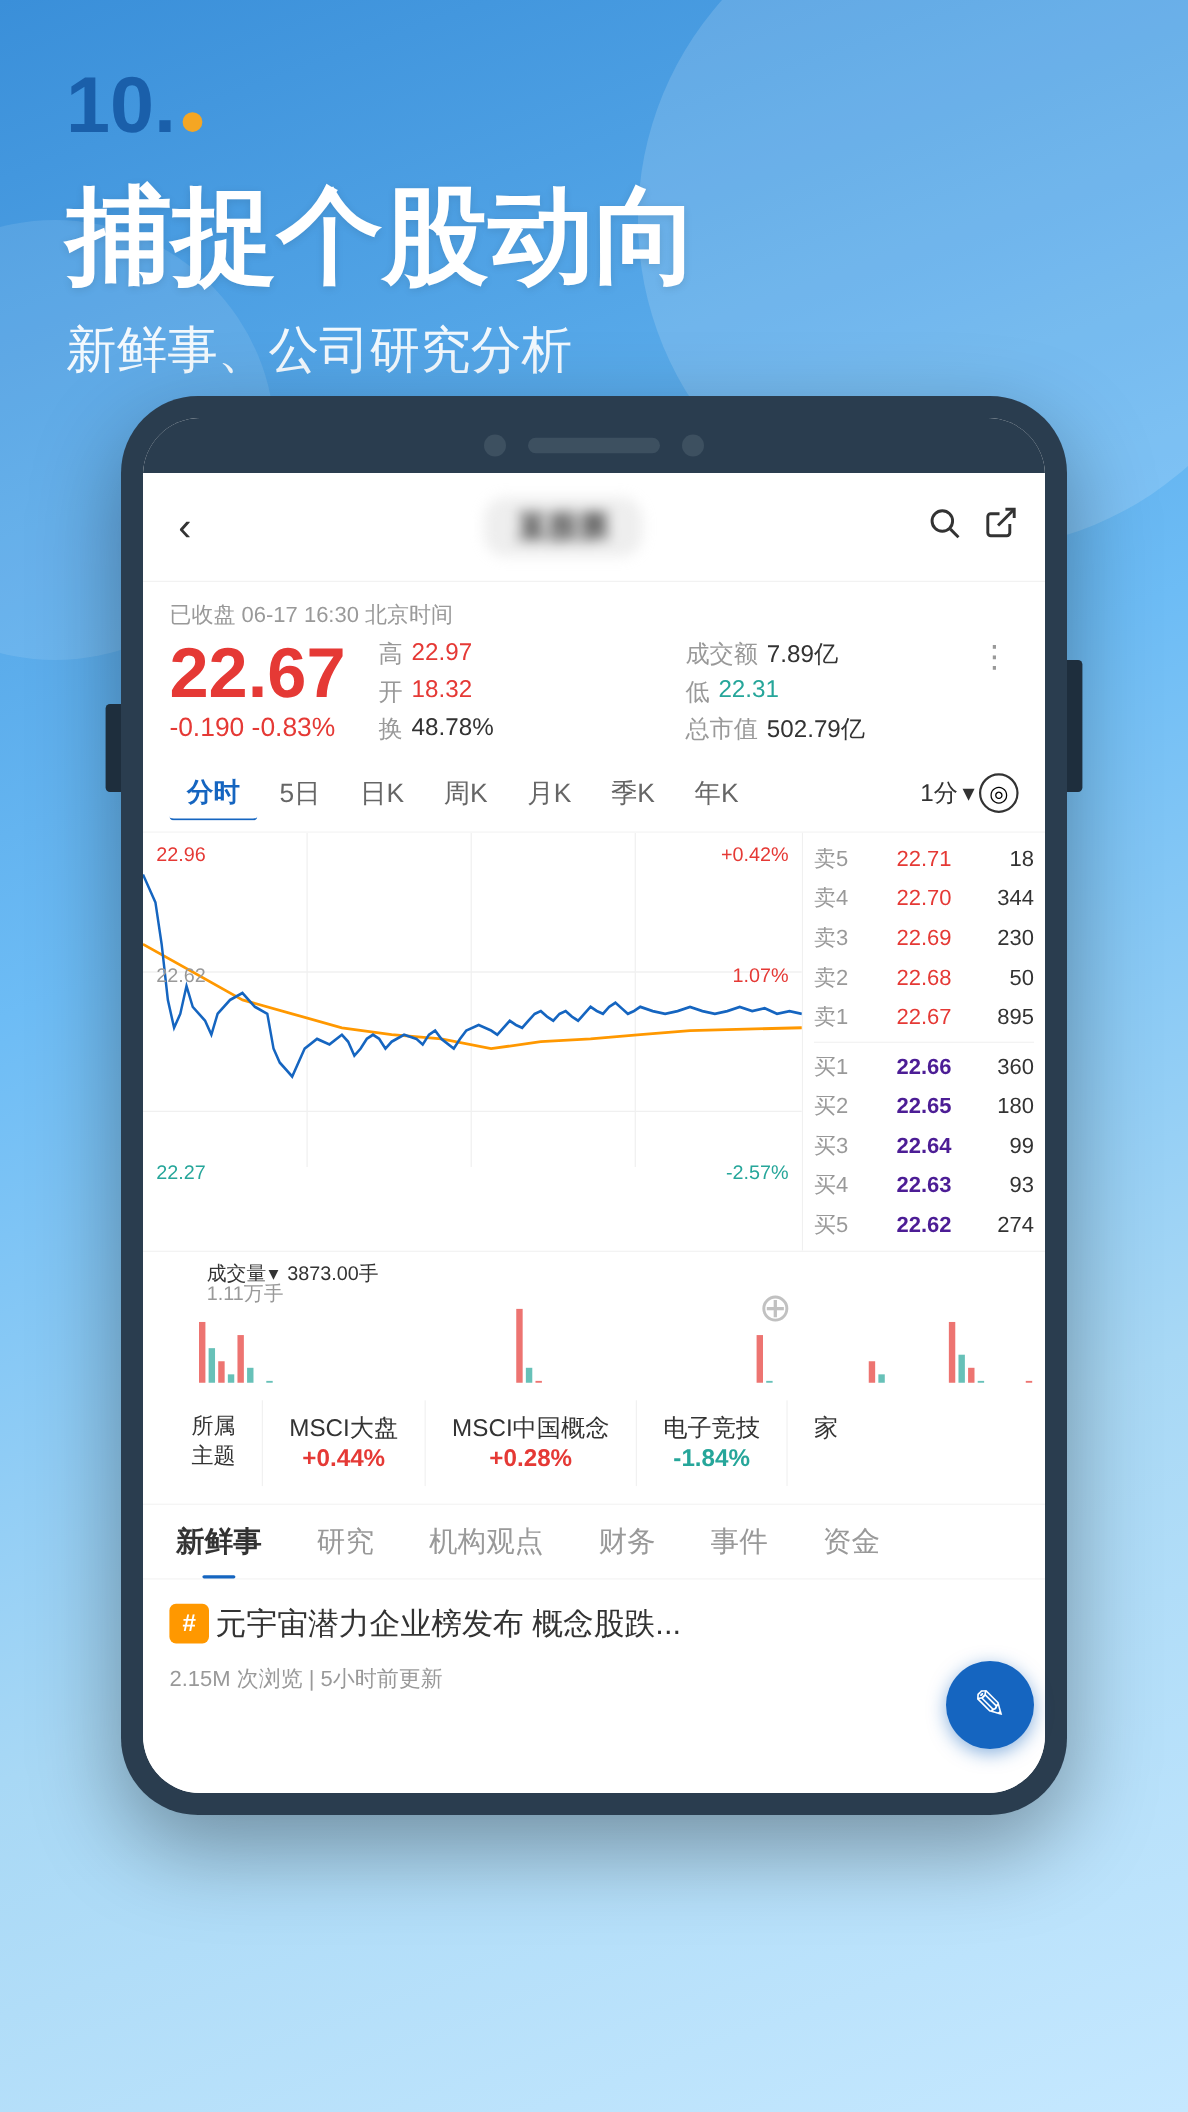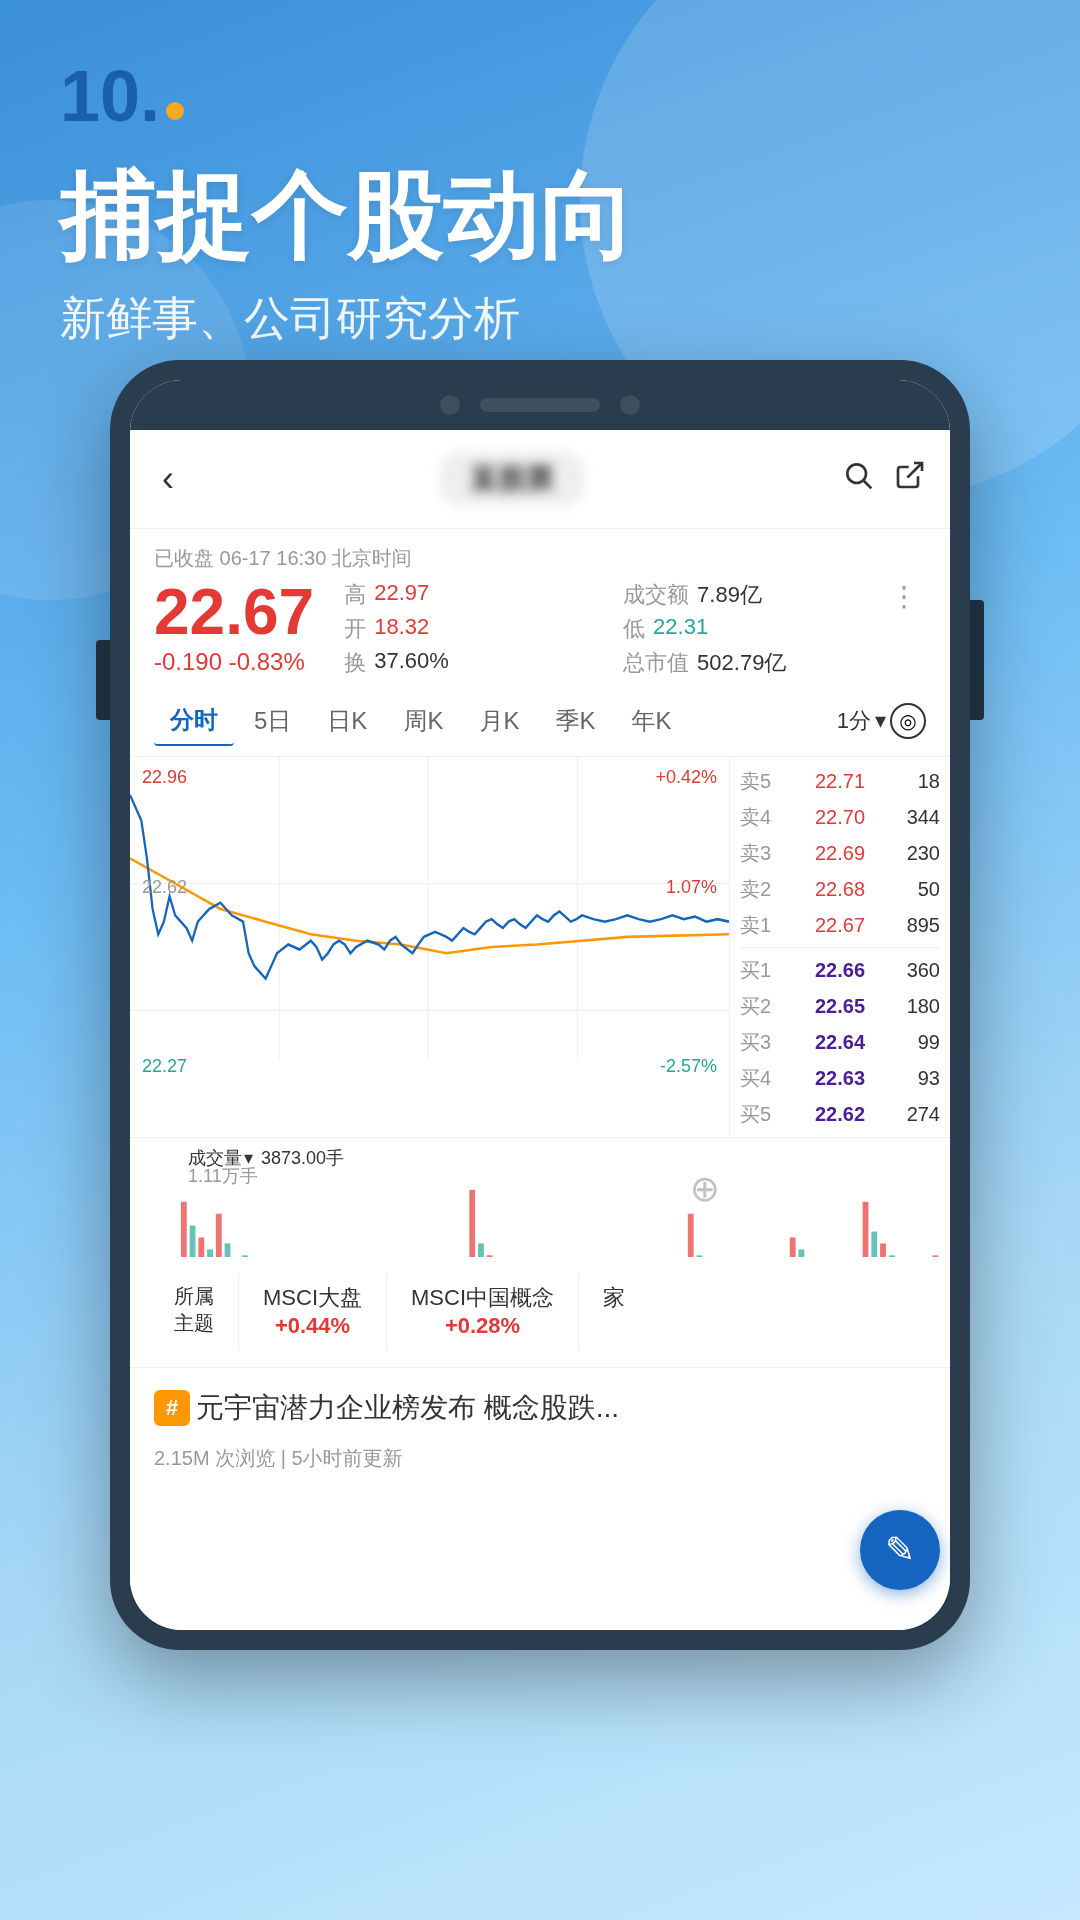--- a/index.html
+++ b/index.html
@@ -646,21 +646,21 @@
               <div class="detail-item">
                 <span class="detail-label">开</span>
                 <span class="detail-value-red">18.32</span>
               </div>
               <div class="detail-item">
                 <span class="detail-label">低</span>
                 <span class="detail-value-green">22.31</span>
               </div>
               <div class="detail-item">
                 <span class="detail-label">换</span>
-                <span class="detail-value">37.60%</span>
+                <span class="detail-value">48.78%</span>
               </div>
               <div class="detail-item">
                 <span class="detail-label">总市值</span>
                 <span class="detail-value">502.79亿</span>
               </div>
             </div>
             <span class="stock-more">⋮</span>
           </div>
         </div>
 
@@ -819,24 +819,36 @@
           </div>
           <div class="sector-tag">
             <div class="sector-tag-name">MSCI大盘</div>
             <div class="sector-tag-pct-red">+0.44%</div>
           </div>
           <div class="sector-tag">
             <div class="sector-tag-name">MSCI中国概念</div>
             <div class="sector-tag-pct-red">+0.28%</div>
           </div>
           <div class="sector-tag">
+            <div class="sector-tag-name">电子竞技</div>
+            <div class="sector-tag-pct-green">-1.84%</div>
+          </div>
+          <div class="sector-tag">
             <div class="sector-tag-name">家</div>
           </div>
         </div>
 
+        <div class="content-tabs">
+          <span class="content-tab active">新鲜事</span>
+          <span class="content-tab">研究</span>
+          <span class="content-tab">机构观点</span>
+          <span class="content-tab">财务</span>
+          <span class="content-tab">事件</span>
+          <span class="content-tab">资金</span>
+        </div>
 
         <div class="news-item" style="position:relative;">
           <div class="news-tag">
             <div class="news-tag-hash">#</div>
             <span class="news-title">元宇宙潜力企业榜发布 概念股跌...</span>
           </div>
           <div class="news-meta">2.15M 次浏览 | 5小时前更新</div>
         </div>
 
         <div class="fab-btn">

